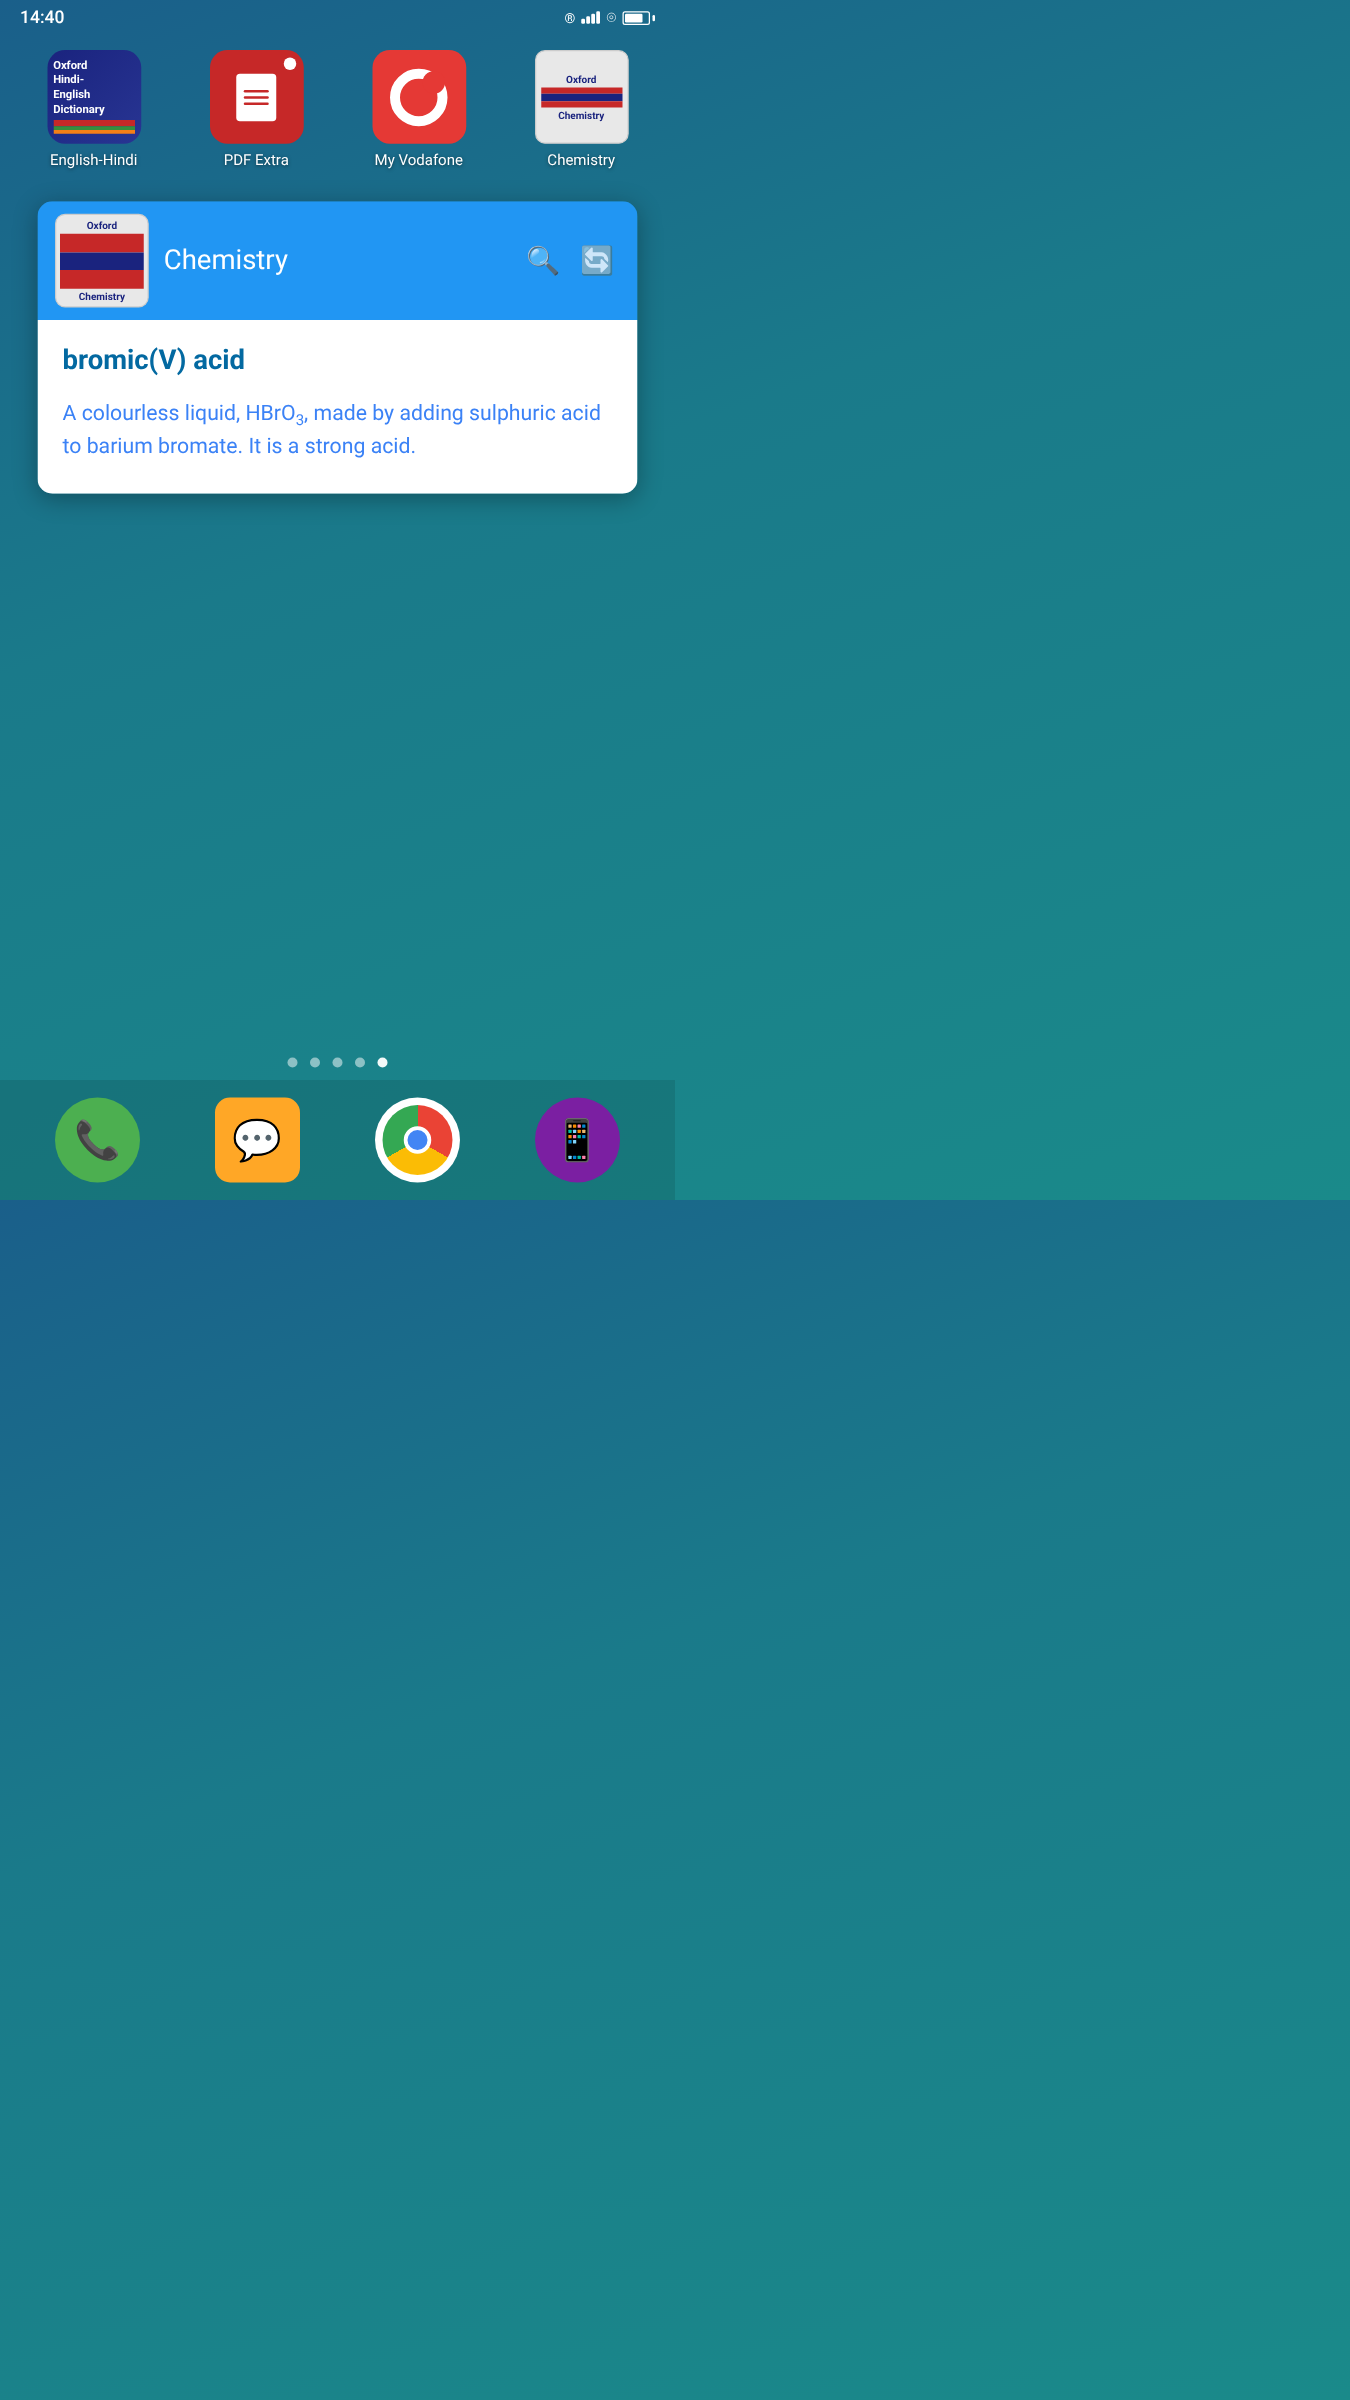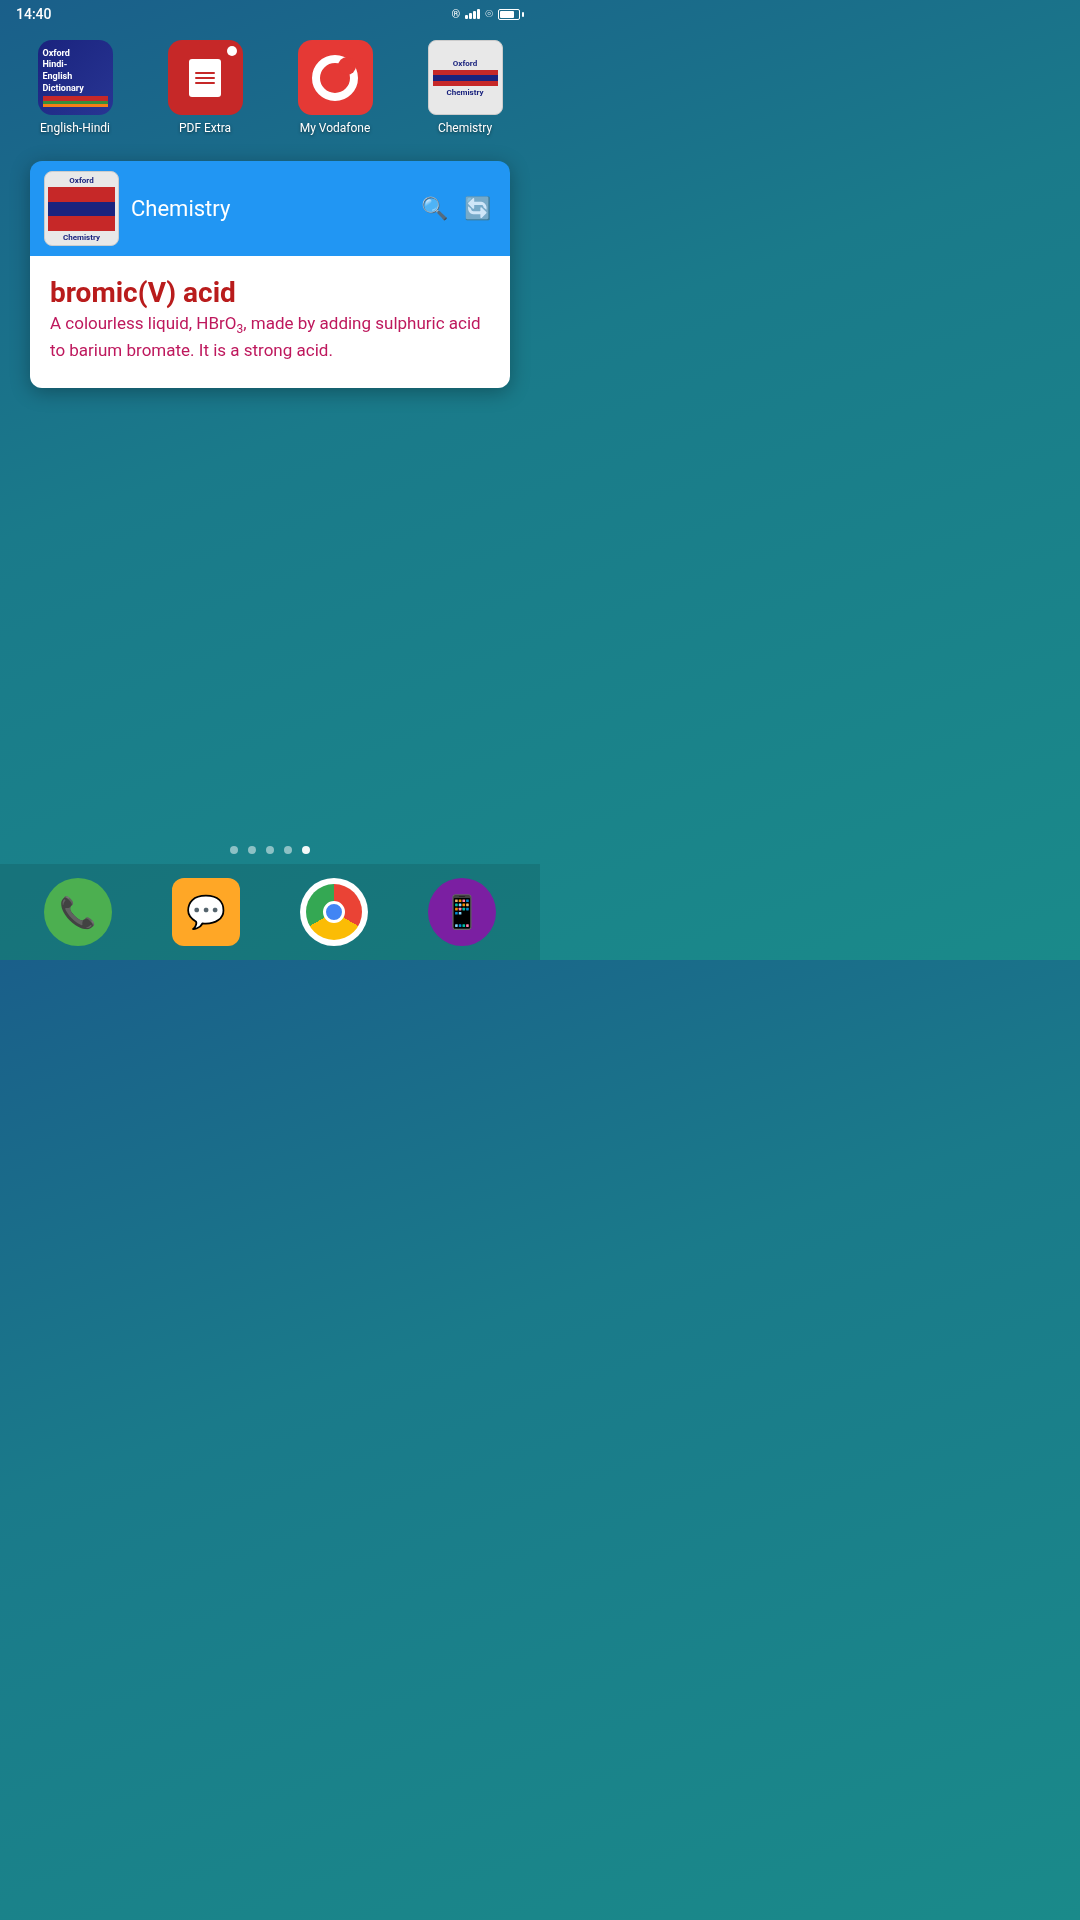--- a/index.html
+++ b/index.html
@@ -157,28 +157,28 @@
       border: none;
       padding: 4px;
     }
 
     .widget-body {
       background: white;
       padding: 20px 20px 24px;
     }
 
     .entry-title {
-      color: #b91c1c;
-      font-size: 28px;
+      color: #0369a1;
+      font-size: 22px;
       font-weight: bold;
-      margin-bottom: 2px;
+      margin-bottom: 18px;
     }
 
     .entry-text {
-      color: #be185d;
+      color: #3b82f6;
       font-size: 17px;
       line-height: 1.5;
     }
 
     sub {
       font-size: 12px;
     }
 
     
     .page-dots {

